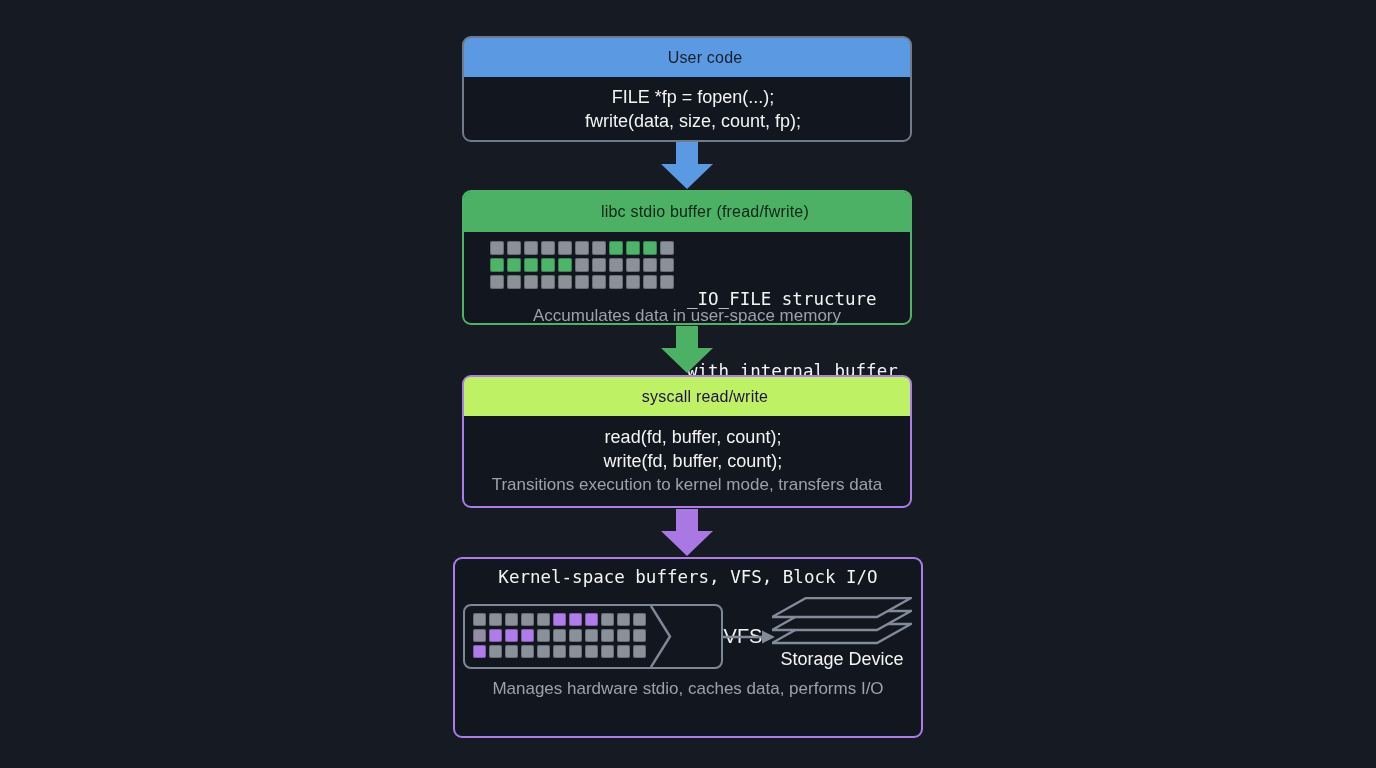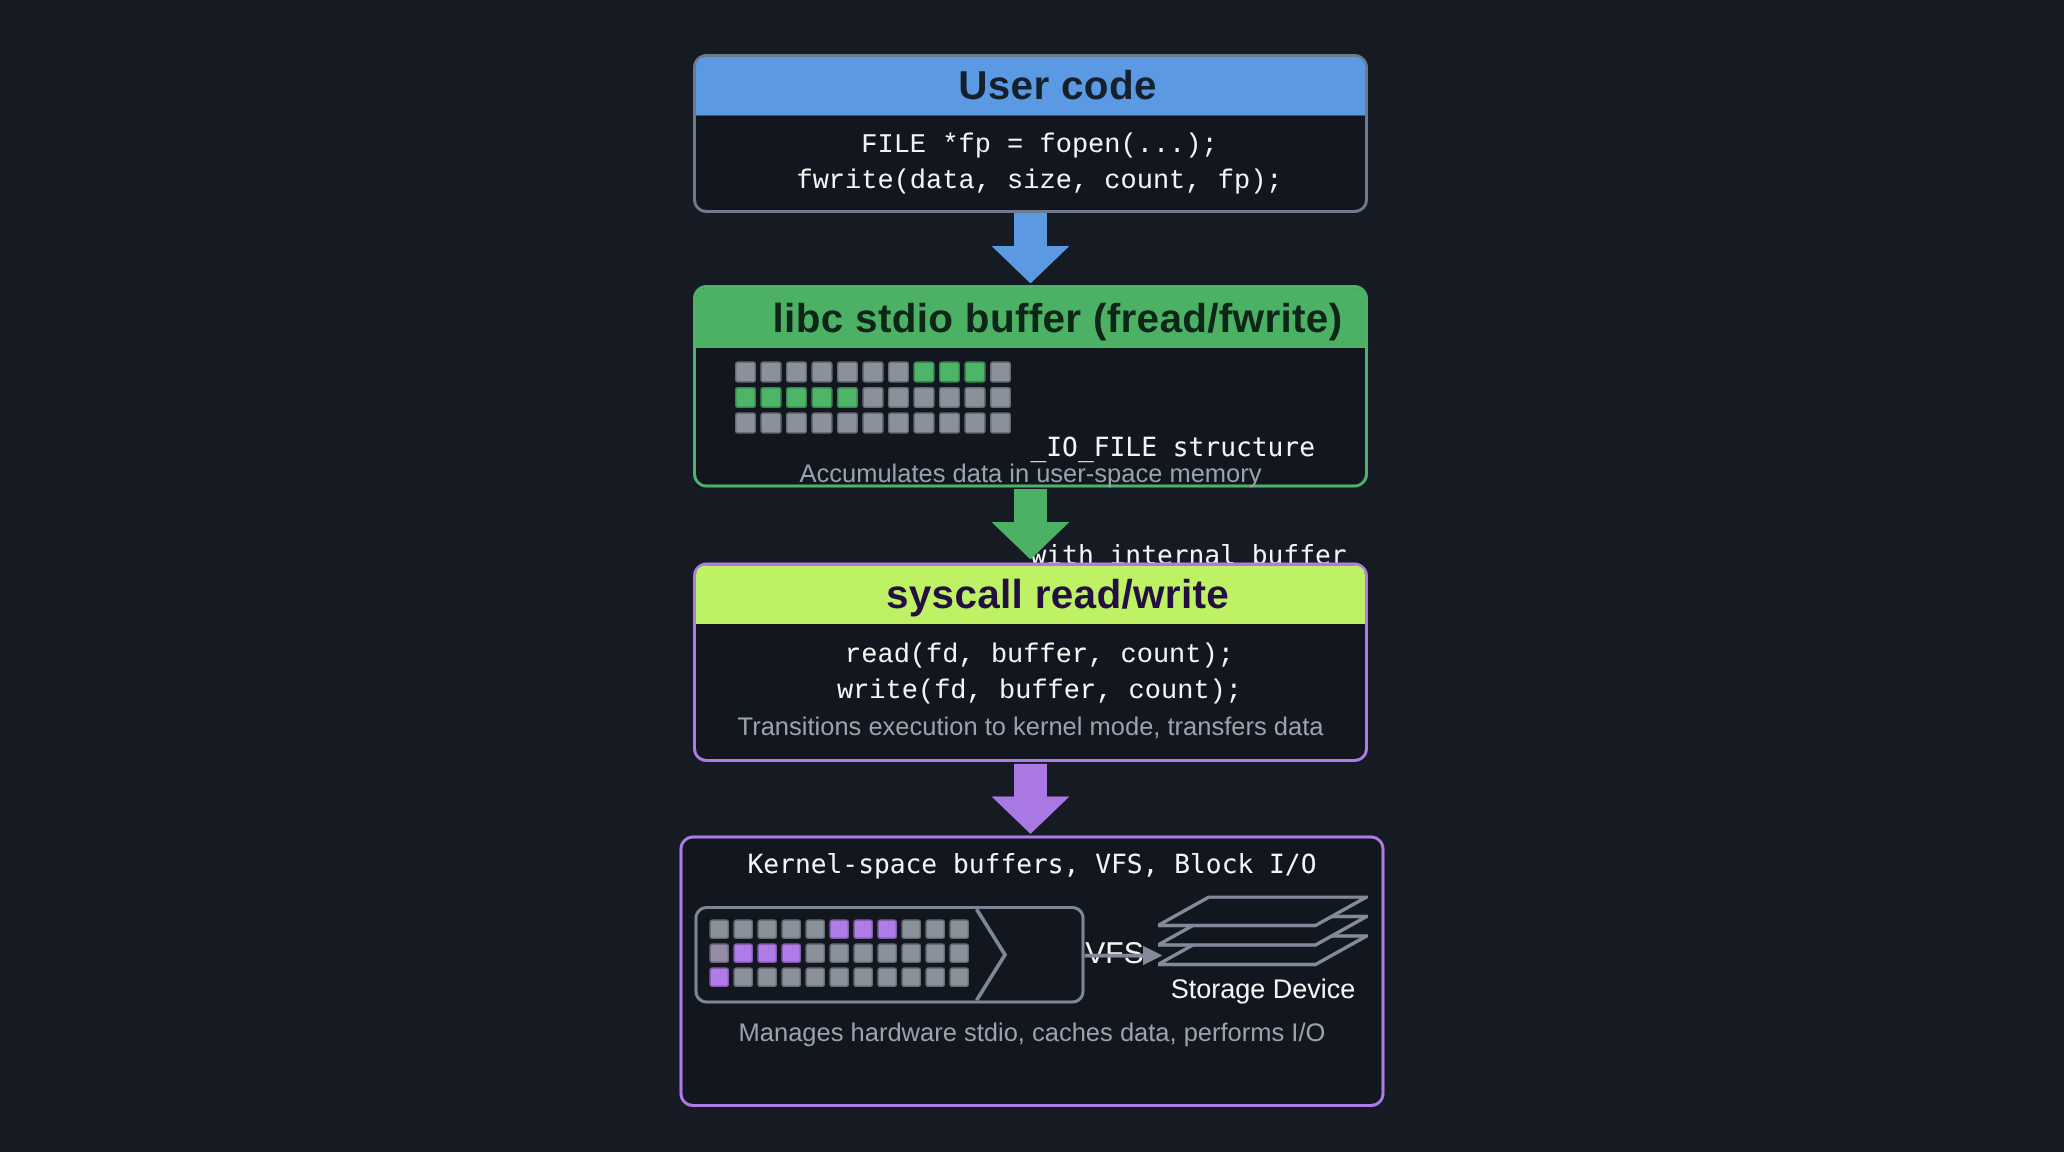--- a/index.html
+++ b/index.html
@@ -7,33 +7,33 @@
           font-family:"Liberation Sans",sans-serif;}
 
   
   .fbox{position:absolute;background:#12161e;border-radius:9px;box-sizing:border-box;}
   .box-user   {left:462px;top:36px; width:450px;height:106px;border:2px solid #6f7b8c;}
   .box-libc   {left:462px;top:190px;width:450px;height:135px;border:2px solid #4fb269;}
   .box-syscall{left:462px;top:375px;width:450px;height:133px;border:2px solid #ad7ce8;}
   .box-kernel {left:453px;top:557px;width:470px;height:181px;border:2px solid #ad7ce8;}
 
   .hdr{display:flex;align-items:center;justify-content:center;
-       font-size:27px;font-weight:700;letter-spacing:.2px;border-radius:6px 6px 0 0;padding-left:36px;}
+       font-size:16px;font-weight:400;letter-spacing:.2px;border-radius:6px 6px 0 0;padding-left:36px;}
   .hdr-blue  {height:39px;background:#5b9ae2;color:#15202e;}
   .hdr-green {height:40px;background:#4cb165;color:#0d2617;}
   .hdr-purple{height:39px;background:#bef264;color:#231041;}
   .box-kernel .hdr-purple{height:38px;}
 
   .body{position:relative;box-sizing:border-box;}
   .box-user .body{height:63px;padding-top:8px;}
   .box-libc .body{height:101px;}
   .box-syscall .body{height:86px;padding-top:9px;}
   .box-kernel .body{height:139px;}
 
-  .code{font-family:Liberation Mono, monospace;font-size:18px;line-height:24px;
+  .code{font-family:Liberation Sans, sans-serif;font-size:18px;line-height:24px;
         color:#f4f4f4;text-align:center;white-space:pre;margin-left:12px;}
   .caption{position:absolute;left:0;right:0;bottom:7px;text-align:center;
            font-size:17px;color:#9aa2ac;}
 
   
   .buf-grid{display:flex;flex-direction:column;gap:3px;}
   .buf-row{display:flex;gap:3px;}
   .cell{width:14px;height:14px;border-radius:2px;box-shadow:inset 0 0 0 1px rgba(0,0,0,.25);}
   .cell-empty {background:#8b919b;}
   .cell-green {background:#4db568;}

